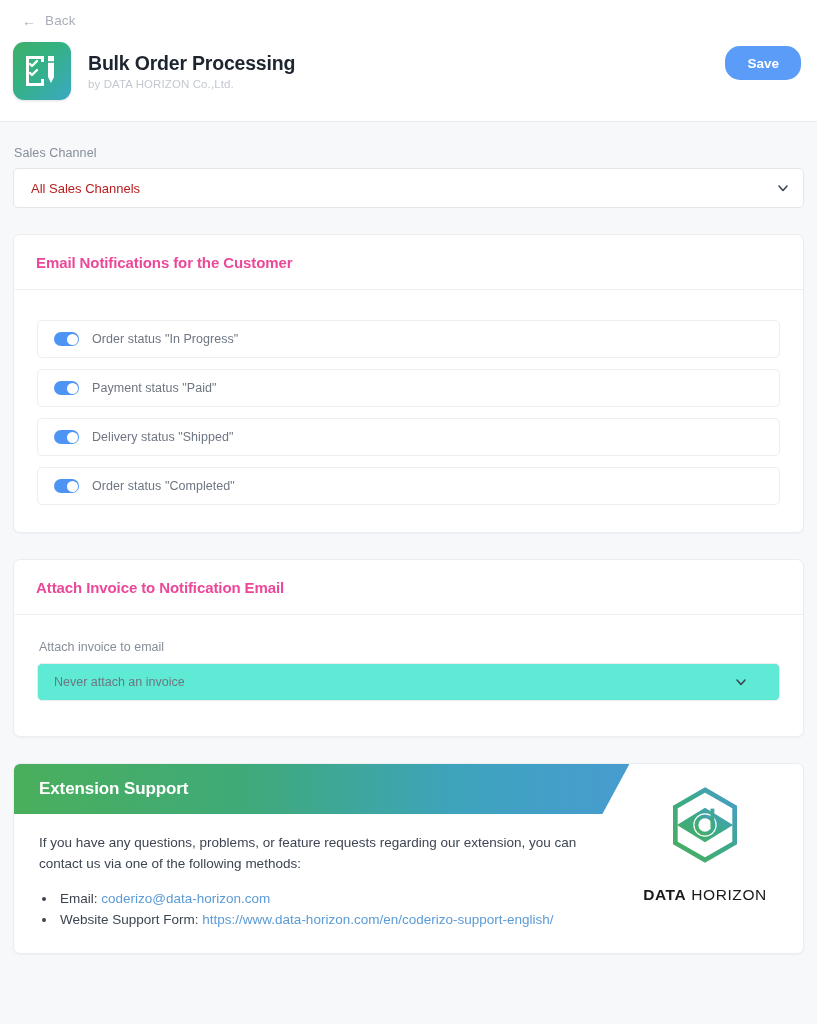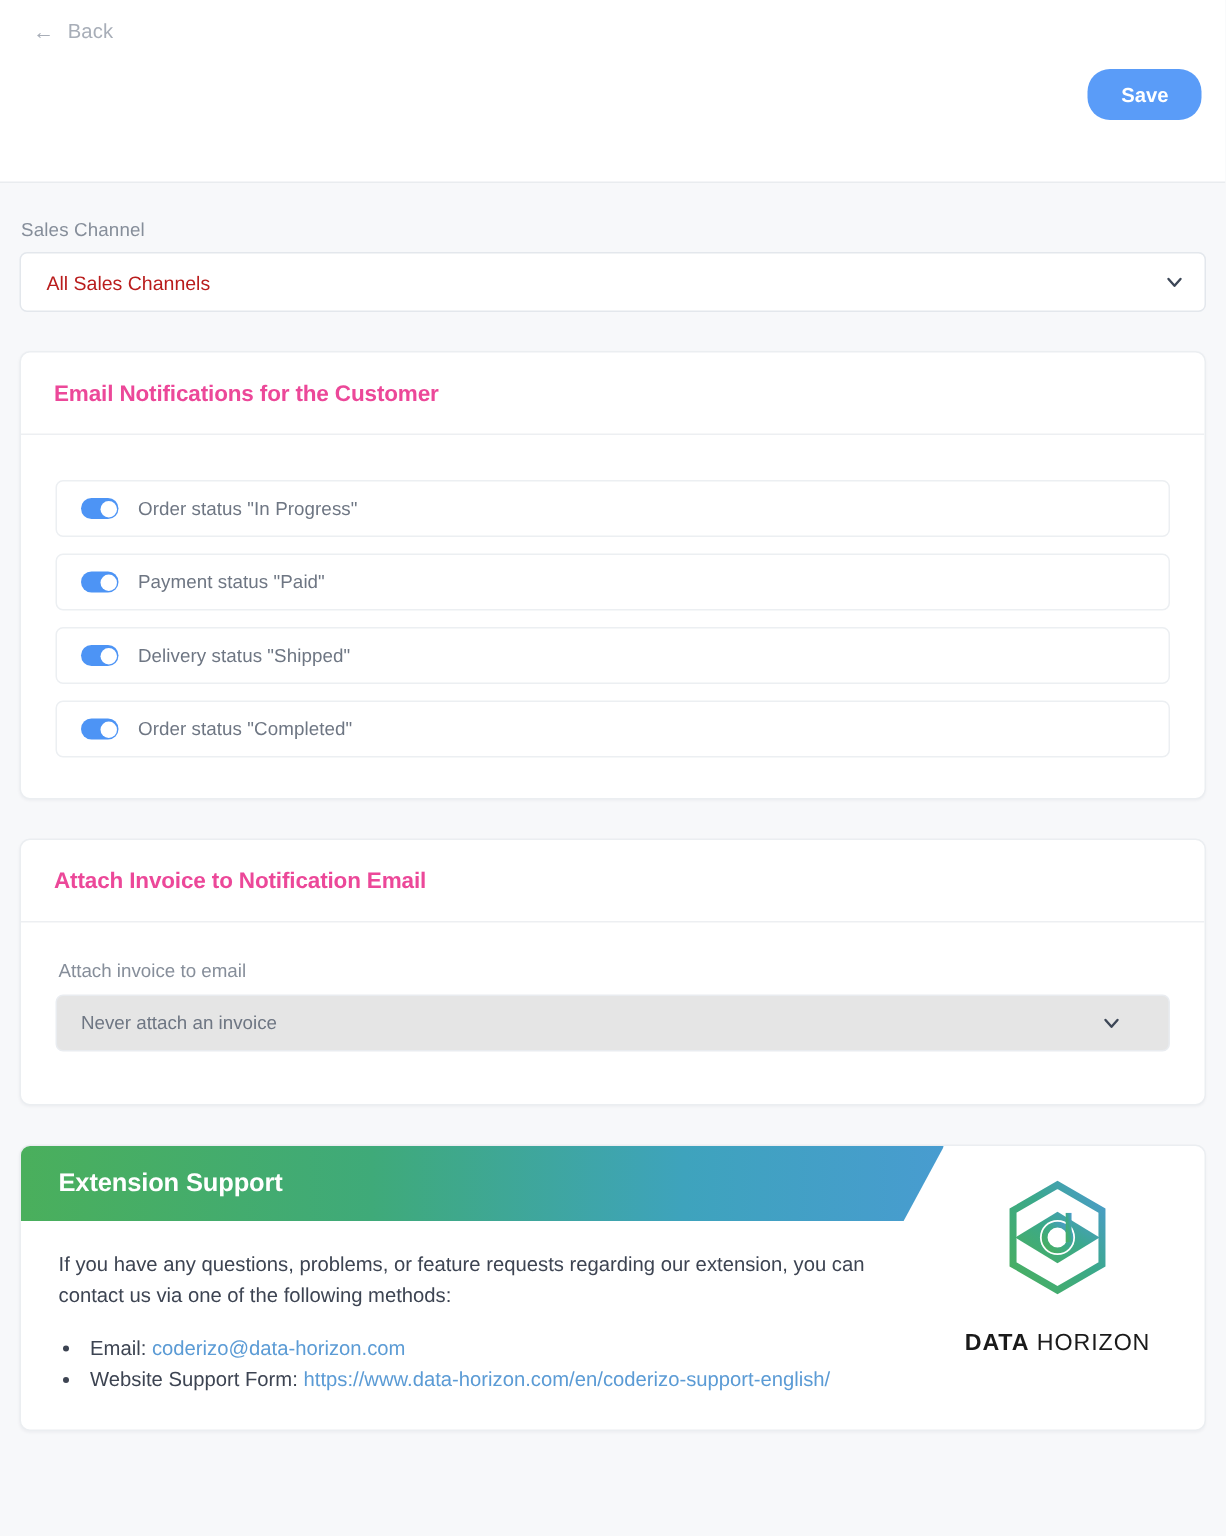--- a/index.html
+++ b/index.html
@@ -160,21 +160,21 @@
   }
   .toggle-label { font-size: 12.5px; color: #6e7683; letter-spacing: .05px; }
 
   
   .sub-label {
     font-size: 12.5px;
     color: #868e9a;
     margin: 3px 0 9px 2px;
   }
   .invoice-select {
-    background: #e5e5e5;
+    background: #5eead4;
     border: 1px solid #e9ecf0;
     border-radius: 5px;
     height: 38px;
     display: flex;
     align-items: center;
     padding: 0 32px 0 16px;
     font-size: 12.5px;
     color: #6e7683;
     cursor: pointer;
     margin-bottom: 8px;
@@ -241,20 +241,35 @@
 </style>
 </head>
 <body>
 
 <div class="app-header">
   <a class="back-link">
     <span class="back-arrow">←</span>
     <span>Back</span>
   </a>
 
+  <div class="app-identity">
+    <div class="app-icon">
+      <svg width="36" height="36" viewBox="0 0 36 36" aria-hidden="true">
+        <path d="M2 3 h18 v6 h-3 v-3 h-12 v24 h12 v-4 h3 v7 h-18 z" fill="#ffffff"></path>
+        <path d="M6 11 l2 2 l5 -5" stroke="#ffffff" stroke-width="2.4" fill="none" stroke-linecap="round" stroke-linejoin="round"></path>
+        <path d="M6 20 l2 2 l5 -5" stroke="#ffffff" stroke-width="2.4" fill="none" stroke-linecap="round" stroke-linejoin="round"></path>
+        <path d="M24 3 h6 v21 l-3 6 l-3 -6 z" fill="#ffffff"></path>
+        <path d="M24 9 h6" stroke="#3aa07e" stroke-width="1.6"></path>
+      </svg>
+    </div>
+    <div class="app-titles">
+      <div class="app-title">Bulk Order Processing</div>
+      <div class="app-vendor">by DATA HORIZON Co.,Ltd.</div>
+    </div>
+  </div>
 
   <button class="save-btn">Save</button>
 </div>
 
 <div class="page-body">
 
   <div class="field-label">Sales Channel</div>
   <div class="select-box">
     <span class="sel-value">All Sales Channels</span>
     <svg class="chev" viewBox="0 0 12 12">

